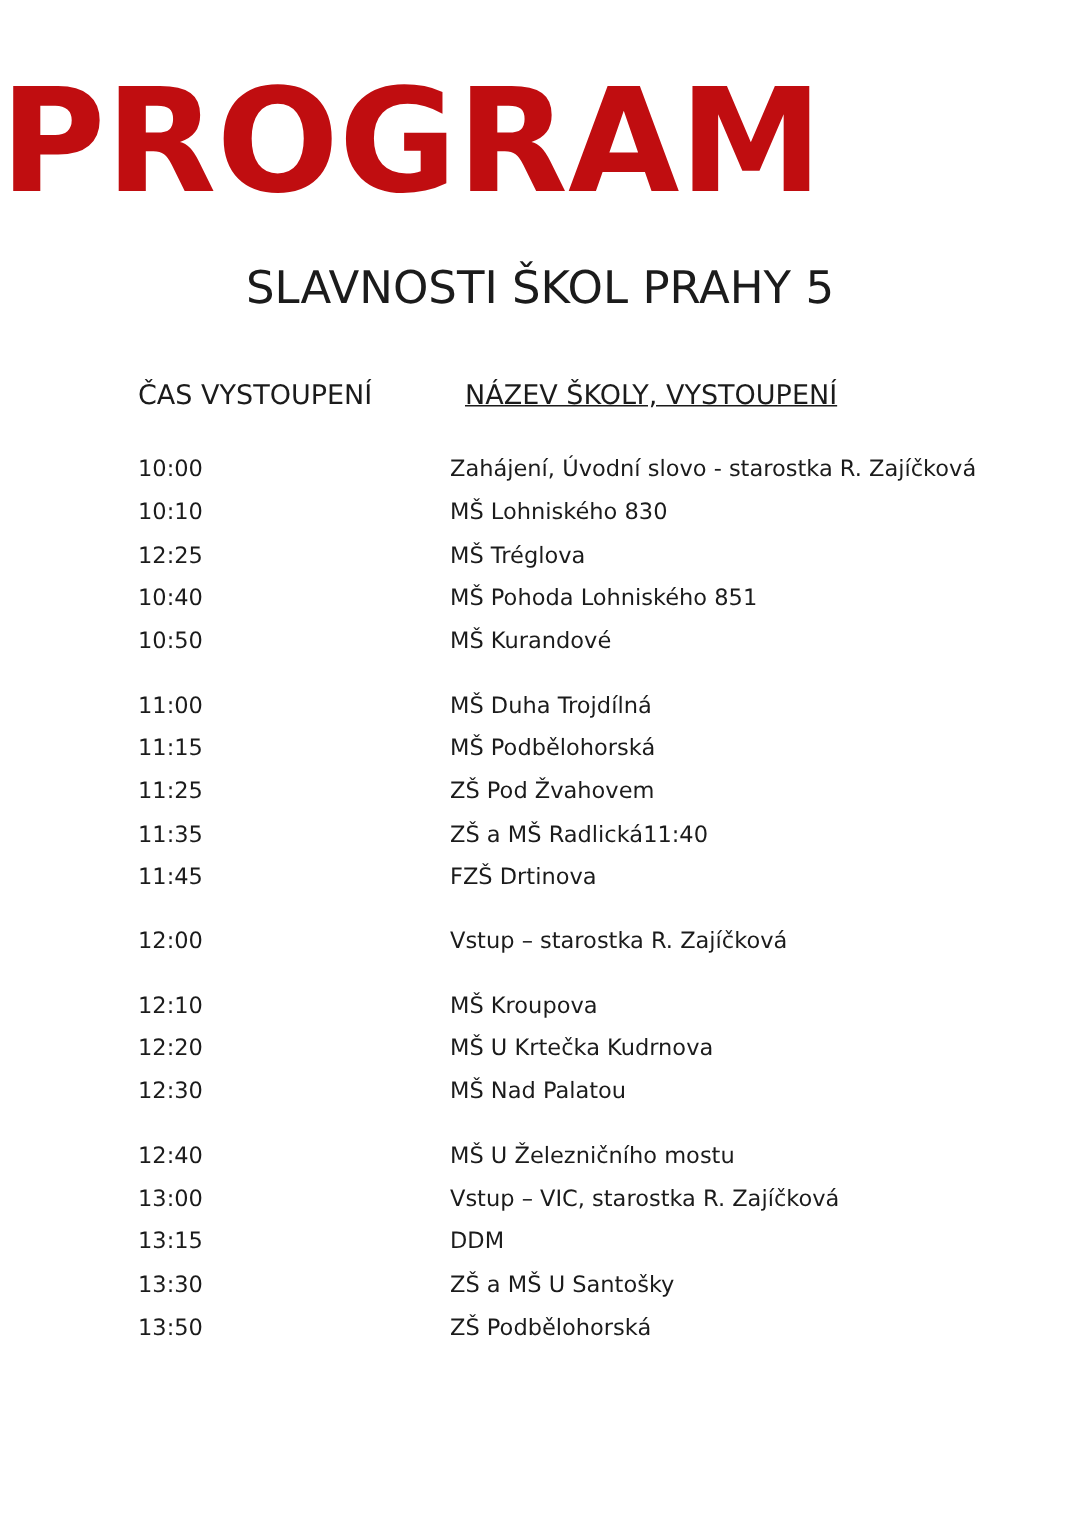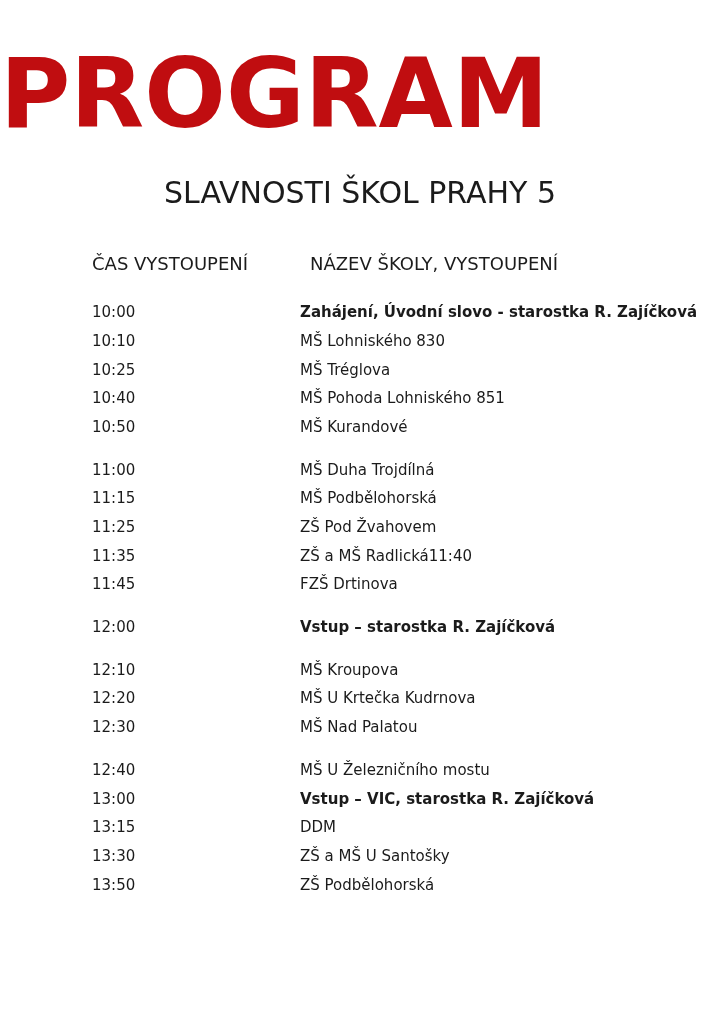--- a/index.html
+++ b/index.html
@@ -43,39 +43,40 @@
   }
   .header-row {
     display: flex;
     align-items: center;
     height: 29px;
     margin-bottom: 15px;
     font-size: 18px;
   }
   .header-row .name-col {
     padding-left: 10px;
+    text-decoration: underline;
   }
   .time-col {
     width: 208px;
     flex-shrink: 0;
   }
   .name-col {
     flex: 1;
     white-space: nowrap;
   }
   .row {
     display: flex;
     align-items: flex-end;
     height: 28.7px;
   }
   .row.gap {
     margin-top: 14px;
   }
   .bold {
-    font-weight: 700;
+    font-weight: 400;
   }
 </style>
 </head>
 <body>
 
 <div class="page">
   <h1 class="title">PROGRAM</h1>
   <h2 class="subtitle">SLAVNOSTI ŠKOL PRAHY 5</h2>
 
   <div class="schedule">
@@ -86,21 +87,21 @@
     <div id="schedule-rows">
         <div class="row">
           <div class="time-col">10:00</div>
           <div class="name-col bold">Zahájení, Úvodní slovo - starostka R. Zajíčková</div>
         </div>
         <div class="row">
           <div class="time-col">10:10</div>
           <div class="name-col">MŠ Lohniského 830</div>
         </div>
         <div class="row">
-          <div class="time-col">10:25</div>
+          <div class="time-col">12:25</div>
           <div class="name-col">MŠ Tréglova</div>
         </div>
         <div class="row">
           <div class="time-col">10:40</div>
           <div class="name-col">MŠ Pohoda Lohniského 851</div>
         </div>
         <div class="row">
           <div class="time-col">10:50</div>
           <div class="name-col">MŠ Kurandové</div>
         </div>

